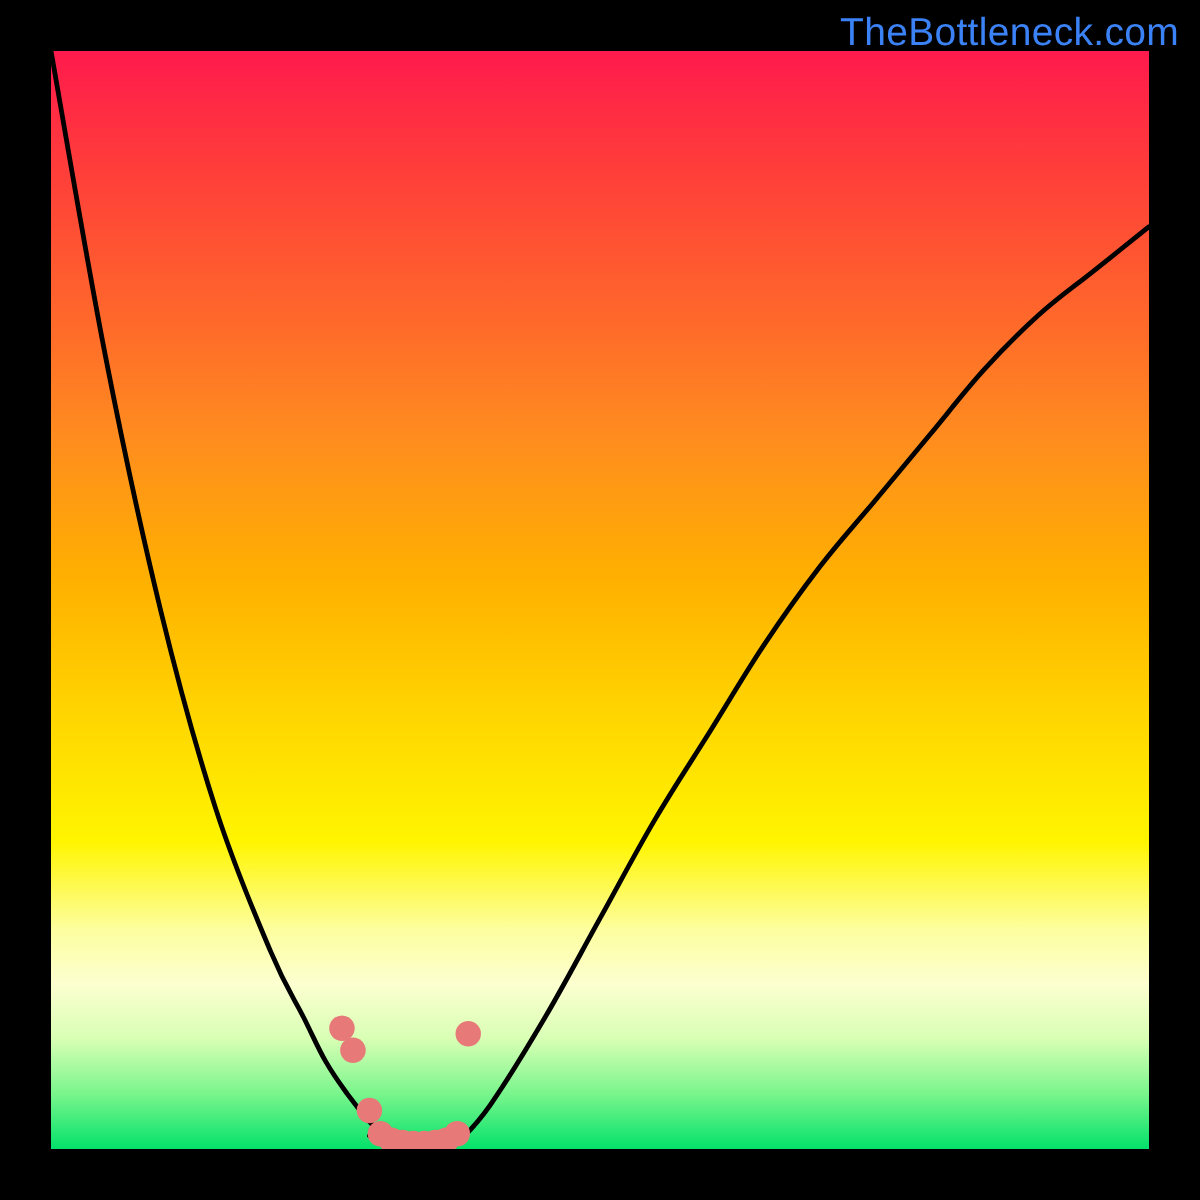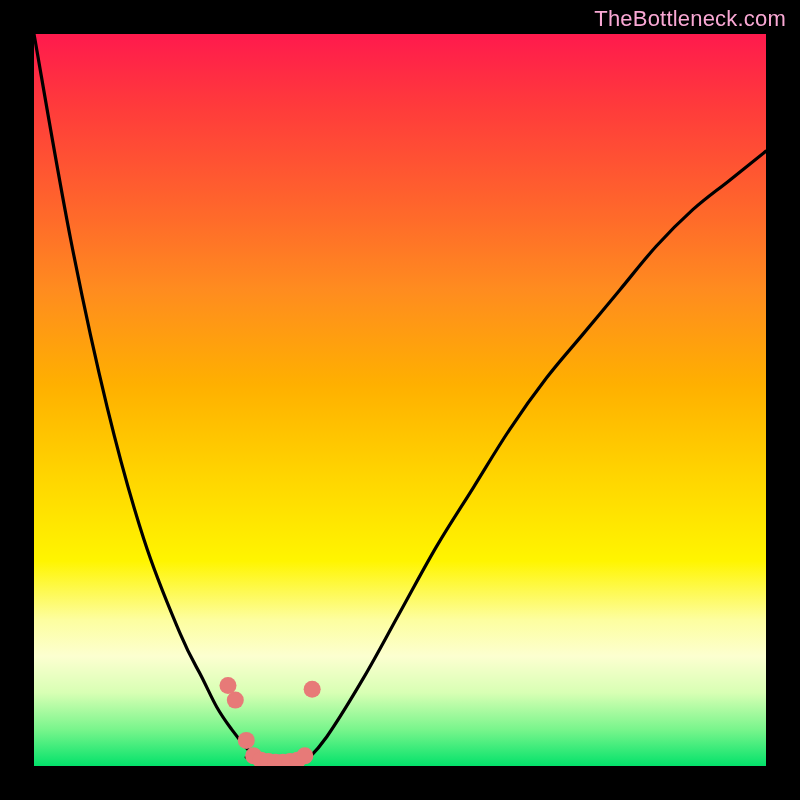--- a/index.html
+++ b/index.html
@@ -38,22 +38,22 @@
       #fcffd0 85%,
       #d8ffb4 90%,
       #79f58c 95%,
       #03e26a 100%
     );
   }
   .watermark {
     position: absolute;
     top: 6px;
     right: 14px;
-    color: #f9a8d4;
-    font-size: 22px;
+    color: #3b82f6;
+    font-size: 26px;
     font-weight: 500;
     letter-spacing: 0.2px;
   }
   svg.curves {
     position: absolute;
     left: 0;
     top: 0;
     width: 732px;
     height: 732px;
   }

